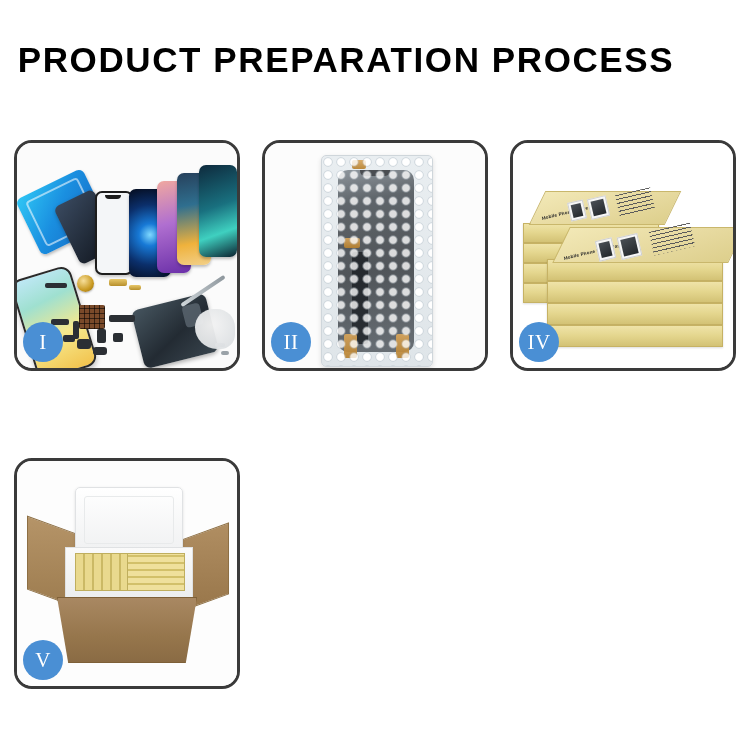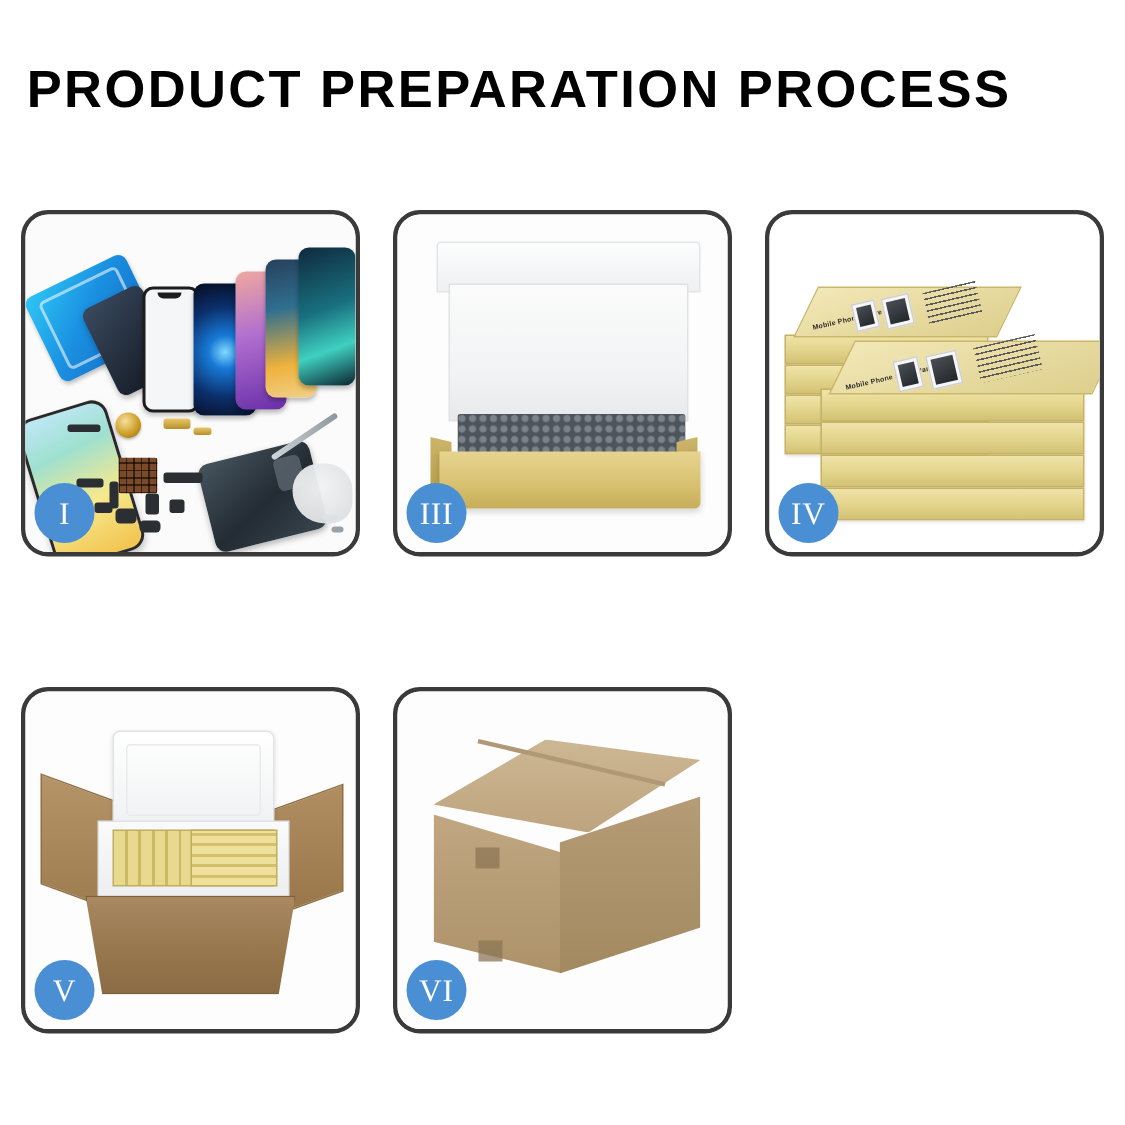--- a/index.html
+++ b/index.html
@@ -423,32 +423,35 @@
         <div class="pt" style="left:76px;top:204px;width:14px;height:8px;border-radius:3px;"></div>
         <div class="pt pt-lt" style="left:198px;top:200px;width:10px;height:4px;"></div>
         <div class="pt pt-lt" style="left:204px;top:208px;width:8px;height:4px;"></div>
 
         <div class="tweezer"></div>
         <div class="hand"></div>
       </div>
       <div class="badge">I</div>
     </div>
 
-
     <div class="panel">
-      <div class="panel-inner p3">
-        <div class="lid-back"></div>
-        <div class="lid-face"></div>
-        <div class="foam-strip"></div>
-        <div class="box-left-flap"></div>
-        <div class="box-right-flap"></div>
-        <div class="box-front"></div>
+      <div class="panel-inner p2">
+        <div class="bubble-bag">
+          <div class="bb-screen"></div>
+          <div class="bb-flex"></div>
+          <div class="tape" style="left:30px;top:4px;width:14px;height:9px;"></div>
+          <div class="tape" style="left:22px;top:82px;width:16px;height:10px;"></div>
+          <div class="tape" style="left:22px;top:178px;width:13px;height:24px;"></div>
+          <div class="tape" style="left:74px;top:178px;width:13px;height:24px;"></div>
+          <div class="bb-overlay"></div>
+        </div>
       </div>
-      <div class="badge">III</div>
+      <div class="badge">II</div>
     </div>
+
 
     <div class="panel">
       <div class="panel-inner p4">
         <div class="stack">
 
           <div class="sbox" style="left:6px;top:56px;width:136px;height:20px;"></div>
           <div class="sbox" style="left:6px;top:76px;width:136px;height:20px;"></div>
           <div class="sbox" style="left:6px;top:96px;width:136px;height:20px;"></div>
           <div class="sbox" style="left:6px;top:116px;width:136px;height:20px;"></div>
 
@@ -487,26 +490,15 @@
         <div class="flap-r"></div>
         <div class="foam-lid"></div>
         <div class="foam-body"></div>
         <div class="yellow-fill"></div>
         <div class="yellow-fill2"></div>
         <div class="carton-front"></div>
       </div>
       <div class="badge">V</div>
     </div>
 
-    <div class="panel">
-      <div class="panel-inner p6">
-        <div class="c-top"></div>
-        <div class="c-top-seam"></div>
-        <div class="c-left"></div>
-        <div class="c-right"></div>
-        <div class="c-tape" style="left:52px;top:104px;width:16px;height:14px;"></div>
-        <div class="c-tape" style="left:54px;top:166px;width:16px;height:14px;"></div>
-      </div>
-      <div class="badge">VI</div>
-    </div>
 
   </div>
 </div>
 
 </body></html>

